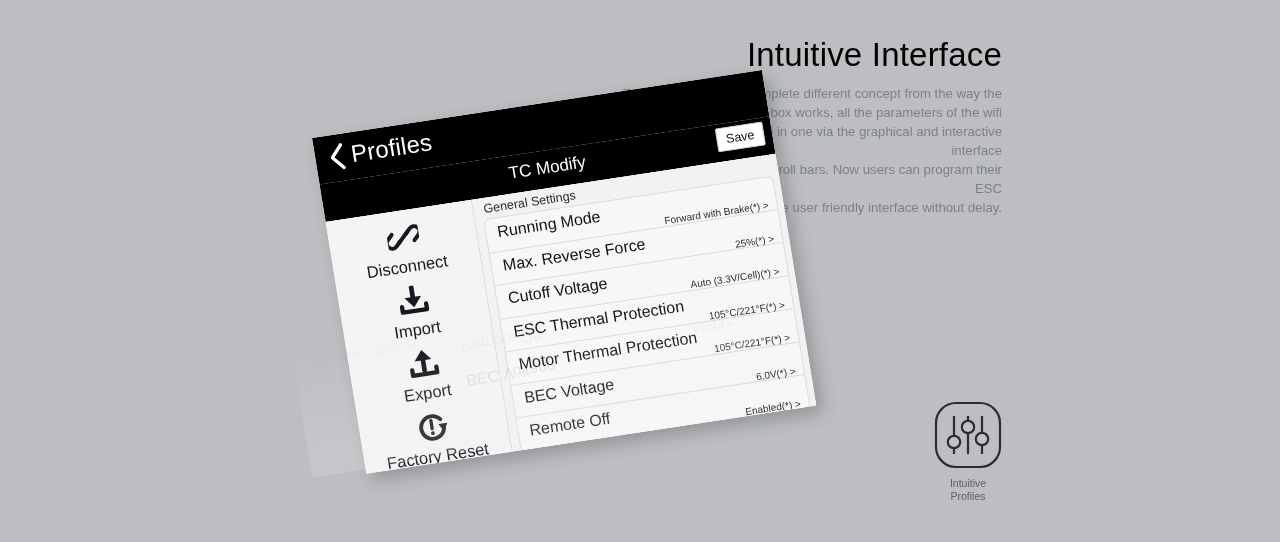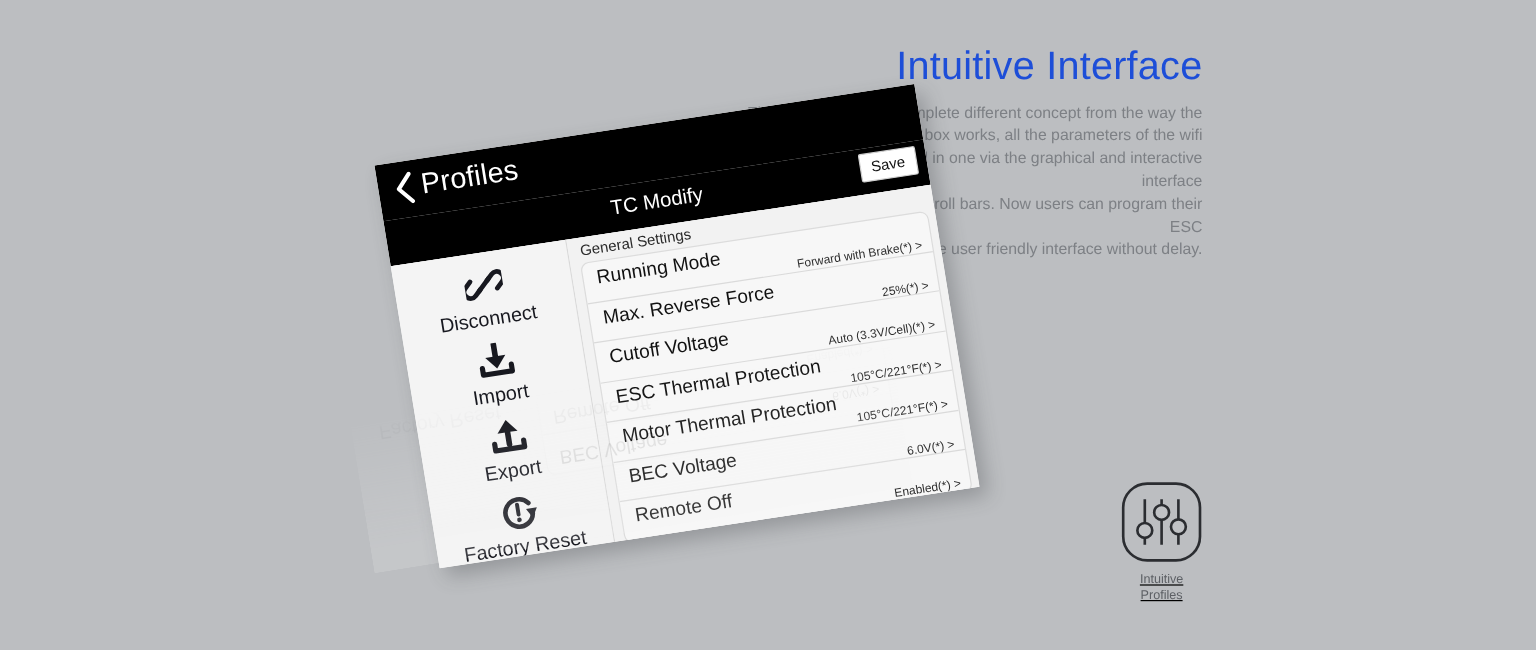--- a/index.html
+++ b/index.html
@@ -20,21 +20,21 @@
   .headline-block {
     position: absolute;
     top: 34px;
     right: 278px;
     width: 420px;
     text-align: right;
   }
   .headline {
     font-size: 33px;
     font-weight: 300;
-    color: #1d4ed8;
+    color: #000000;
     letter-spacing: 0.2px;
     line-height: 1.25;
     white-space: nowrap;
   }
   .subcopy {
     margin-top: 9px;
     font-size: 13.2px;
     font-weight: 400;
     color: #7d8085;
     line-height: 19px;
@@ -247,21 +247,20 @@
     justify-content: flex-end;
   }
 
   
   .badge {
     position: absolute;
     left: 932px;
     top: 400px;
     width: 72px;
     text-align: center;
-    text-decoration: underline;
   }
   .badge-icon {
     width: 70px;
     height: 70px;
     margin: 0 auto;
   }
   .badge-icon svg { display: block; }
   .badge-label {
     margin-top: 7px;
     font-size: 10.5px;

